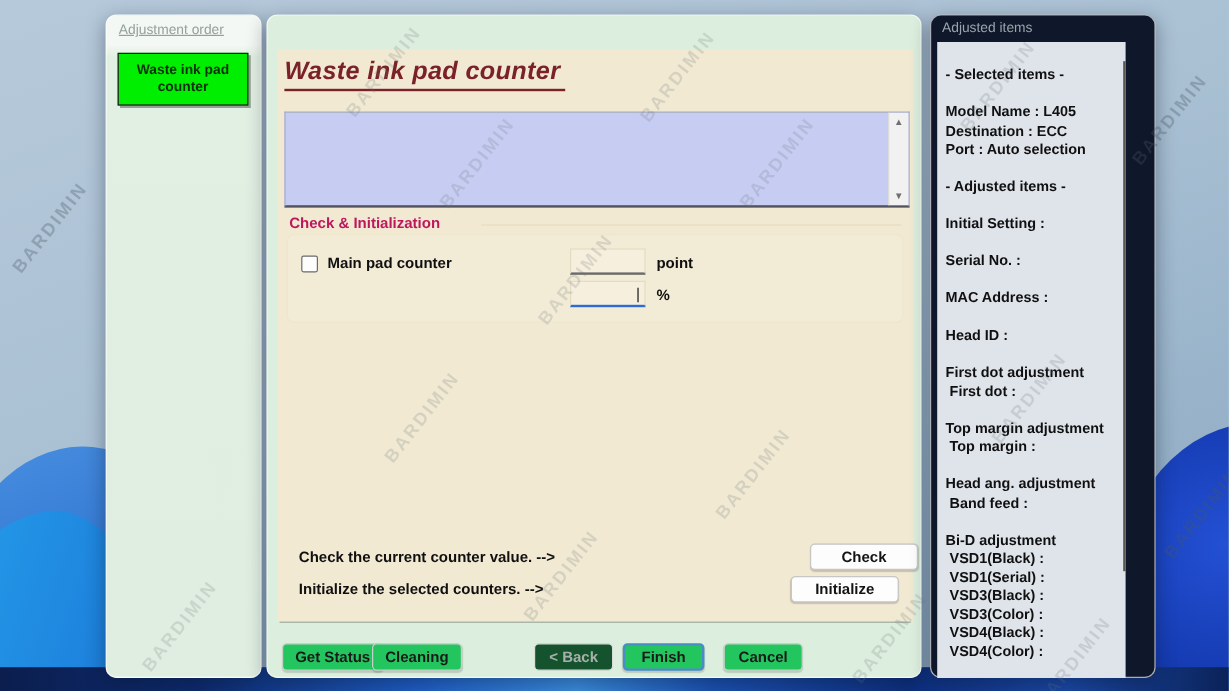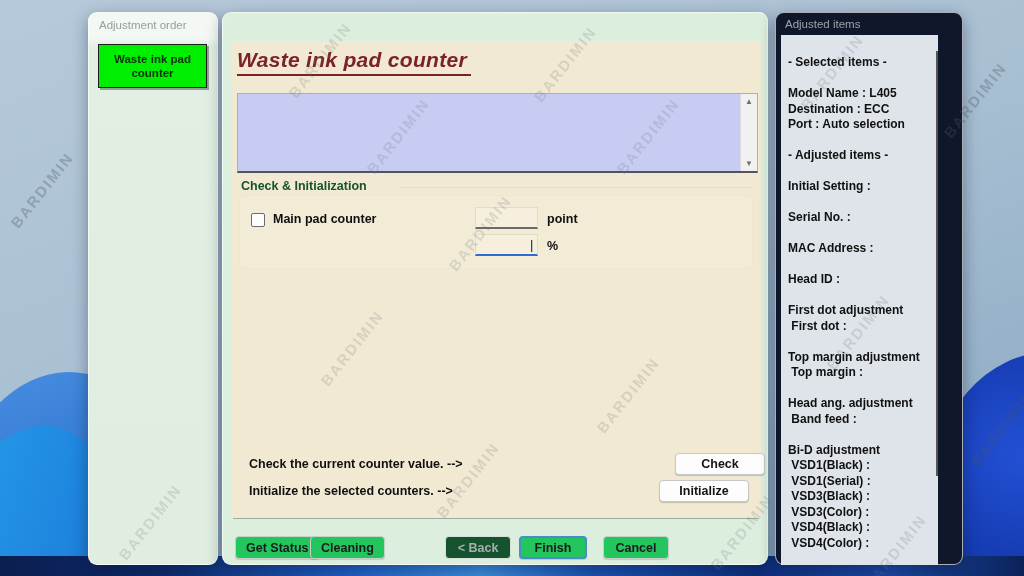--- a/index.html
+++ b/index.html
@@ -21,21 +21,21 @@
   .wp-bottom { position:absolute; left:0; top:556px; width:1024px; height:20px;
     background:linear-gradient(90deg,#0b1e4e 0%,#0d2a6e 16%,#1f5fc8 34%,#3b8ee0 47%,#1b52b4 58%,#0e2f80 74%,#1a48a6 87%,#0b2258 100%); }
 
   
   .card { position:absolute; top:12px; height:553px; border-radius:9px;
     box-shadow:0 5px 16px rgba(10,20,40,.38); border:1px solid rgba(255,255,255,.65); }
 
   
   .left-panel { left:88px; width:130px;
     background:linear-gradient(#f4f8f4 0 24px,#e2efe3 34px,#dfeee0 100%); }
-  .lp-title { color:#95a09c; font-size:11.5px; padding:6px 4px 0 10px; }
+  .lp-title { color:#95a09c; font-size:11.5px; padding:6px 4px 0 10px;text-decoration:underline; }
   .lp-selected { position:absolute; left:9px; top:31px; width:109px; height:44px;
     border:1px solid #1c1c1c; box-shadow:2px 2px 0 rgba(90,90,90,.55);
     display:flex; align-items:center; justify-content:center; text-align:center;
     font-weight:bold; font-size:11.5px; line-height:1.25; color:#0b300b; cursor:pointer; }
 
   
   .dialog { left:222px; width:546px; background:#dceedd; }
   .titlebar { height:22px; border-radius:8px 8px 0 0;
     background:linear-gradient(#ffffff,#edf4fa); border-bottom:1px solid #d9e3ea;
     display:flex; align-items:center; padding:0 9px; }
@@ -46,21 +46,21 @@
   .dlg-heading { position:absolute; left:6px; top:7px; color:#7b2228;
     font-size:21px; font-weight:bold; font-style:italic; letter-spacing:.3px;
     border-bottom:2px solid #7b2228; padding:0 4px 2px 0; }
   .info-box { position:absolute; left:6px; top:52px; width:521px; height:80px;
     background:#c7ccf2; border:1px solid #a9aec2; border-bottom:2px solid #53535f; }
   .scrollbar { position:absolute; right:0; top:0; width:17px; height:100%;
     background:#f1f1f1; border-left:1px solid #dcdcdc;
     display:flex; flex-direction:column; justify-content:space-between; align-items:center; }
   .sb-arrow { font-size:8px; color:#6f6f6f; padding:3px 0; cursor:pointer; }
 
-  .group-label { position:absolute; left:10px; top:138px; font-size:12.5px; font-weight:bold; color:#14532d; }
+  .group-label { position:absolute; left:10px; top:138px; font-size:12.5px; font-weight:bold; color:#be185d; }
   .group-rule { position:absolute; left:170px; top:146px; width:350px; height:1px; background:#e6ddc2; }
   .group-box { position:absolute; left:8px; top:154px; width:514px; height:74px;
     border:1px solid #eee6cd; border-radius:6px; background:rgba(255,255,255,.10); }
 
   .checkbox { position:absolute; left:20px; top:172px; width:14px; height:14px;
     background:#fdfdfd; border:1px solid #6b6b6b; border-radius:2px; cursor:pointer; }
   .cb-label { position:absolute; left:42px; top:171px; font-size:12.5px; font-weight:bold; color:#101010; }
 
   .field { position:absolute; width:63px; height:22px; background:#f6efdd;
     border:1px solid #e3dbc2; font-size:12px; text-align:right; padding:0 4px;

